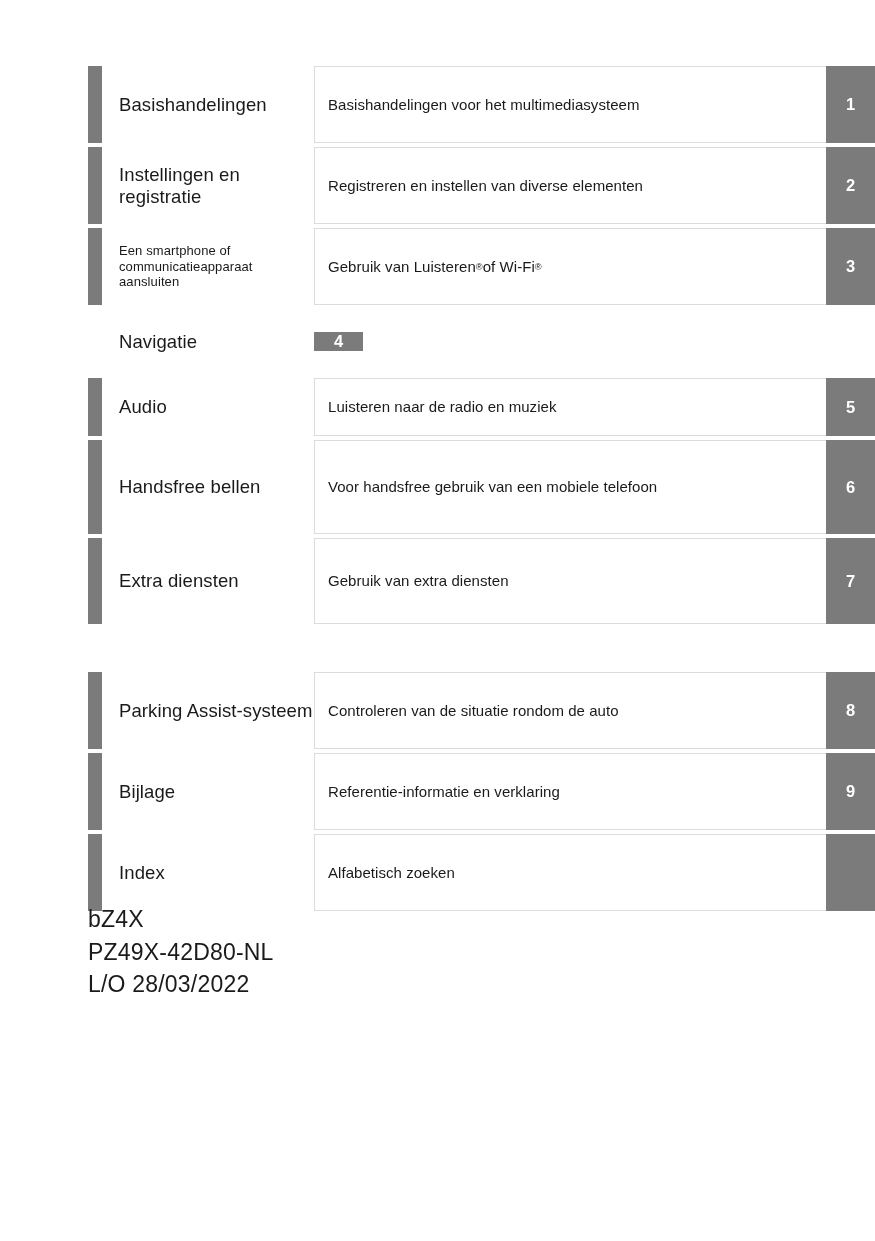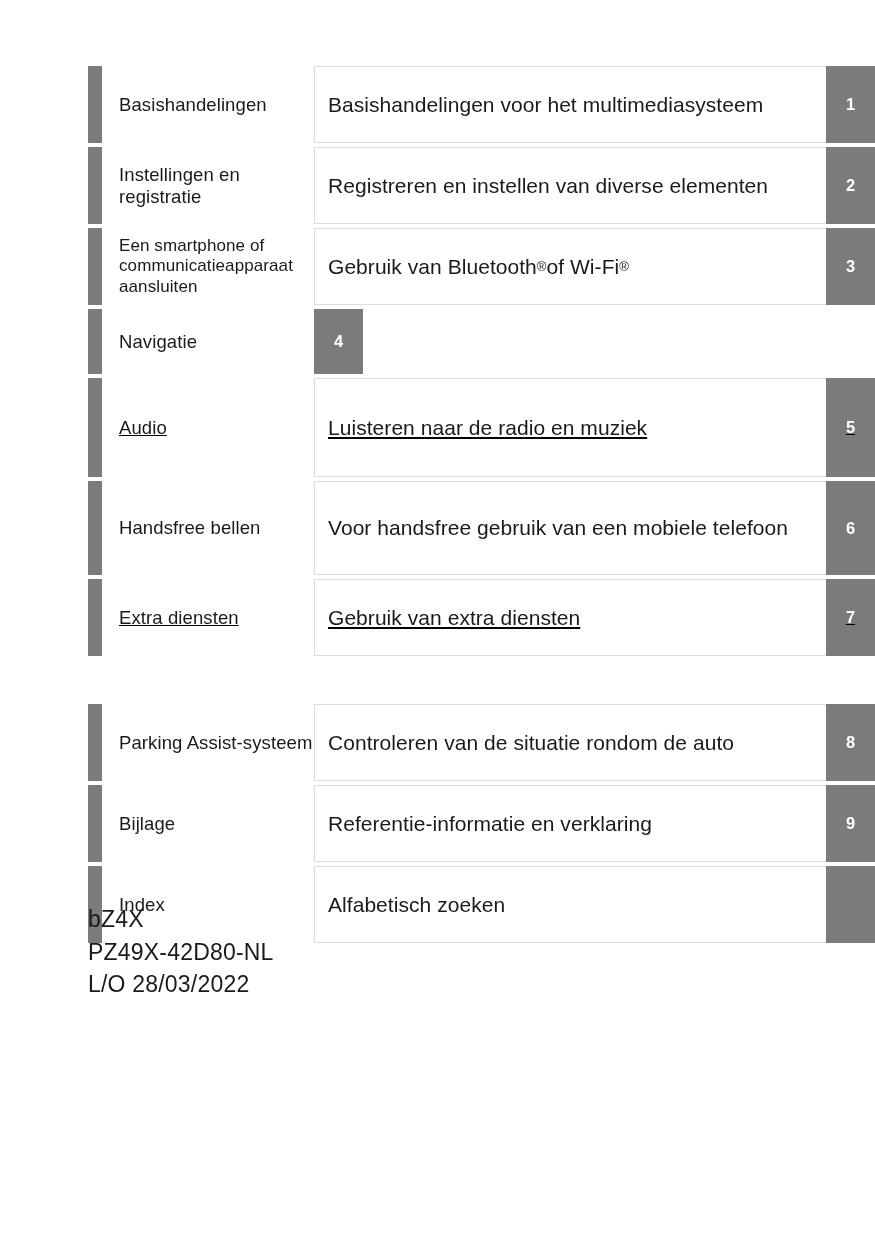--- a/index.html
+++ b/index.html
@@ -52,35 +52,35 @@
     display: flex;
     align-items: center;
     padding-left: 17px;
     box-sizing: border-box;
     font-size: 18.5px;
     line-height: 1.18;
     color: #1a1a1a;
     letter-spacing: 0.1px;
   }
   .chapter.small {
-    font-size: 17px;
+    font-size: 13px;
     line-height: 1.19;
   }
 
   
   .desc {
     flex: 1 1 auto;
     display: flex;
     align-items: center;
     border: 1px solid #dcdcdc;
     border-right: none;
     box-sizing: border-box;
     padding-left: 13px;
     padding-right: 10px;
-    font-size: 21px;
+    font-size: 15px;
     line-height: 1.3;
     color: #1a1a1a;
     background: #ffffff;
     letter-spacing: 0.05px;
   }
   .desc sup {
     font-size: 0.62em;
     vertical-align: super;
     line-height: 0;
   }
@@ -125,45 +125,45 @@
       <div class="toc-row" style="height: 77px;">
         <div class="tab-bar"></div>
         <div class="chapter">Instellingen en registratie</div>
         <div class="desc">Registreren en instellen van diverse elementen</div>
         <div class="num">2</div>
       </div>
       <div class="toc-row" style="height: 77px;">
         <div class="tab-bar"></div>
         <div class="chapter small">Een smartphone of communicatieapparaat aansluiten</div>
         <div class="desc">
-          <span>Gebruik van Bluetooth</span>
+          <span>Gebruik van Luisteren</span>
           <sup>®</sup>
           <span> of Wi-Fi</span>
           <sup>®</sup>
         </div>
         <div class="num">3</div>
       </div>
-      <div class="toc-row" style="height: 65px;">
+      <div class="toc-row" style="height: 65px; align-items: center;">
         <div class="tab-bar"></div>
         <div class="chapter">Navigatie</div>
         <div class="num">4</div>
       </div>
-      <div class="toc-row" style="height: 99px; text-decoration: underline;">
+      <div class="toc-row" style="height: 58px;">
         <div class="tab-bar"></div>
         <div class="chapter">Audio</div>
         <div class="desc">Luisteren naar de radio en muziek</div>
         <div class="num">5</div>
       </div>
       <div class="toc-row" style="height: 94px;">
         <div class="tab-bar"></div>
         <div class="chapter">Handsfree bellen</div>
         <div class="desc">Voor handsfree gebruik van een mobiele telefoon</div>
         <div class="num">6</div>
       </div>
-      <div class="toc-row" style="height: 77px; text-decoration: underline;">
+      <div class="toc-row" style="height: 86px;">
         <div class="tab-bar"></div>
         <div class="chapter">Extra diensten</div>
         <div class="desc">Gebruik van extra diensten</div>
         <div class="num">7</div>
       </div>
       <div class="toc-row" style="height: 77px; margin-top: 48px;">
         <div class="tab-bar"></div>
         <div class="chapter">Parking Assist-systeem</div>
         <div class="desc">Controleren van de situatie rondom de auto</div>
         <div class="num">8</div>

